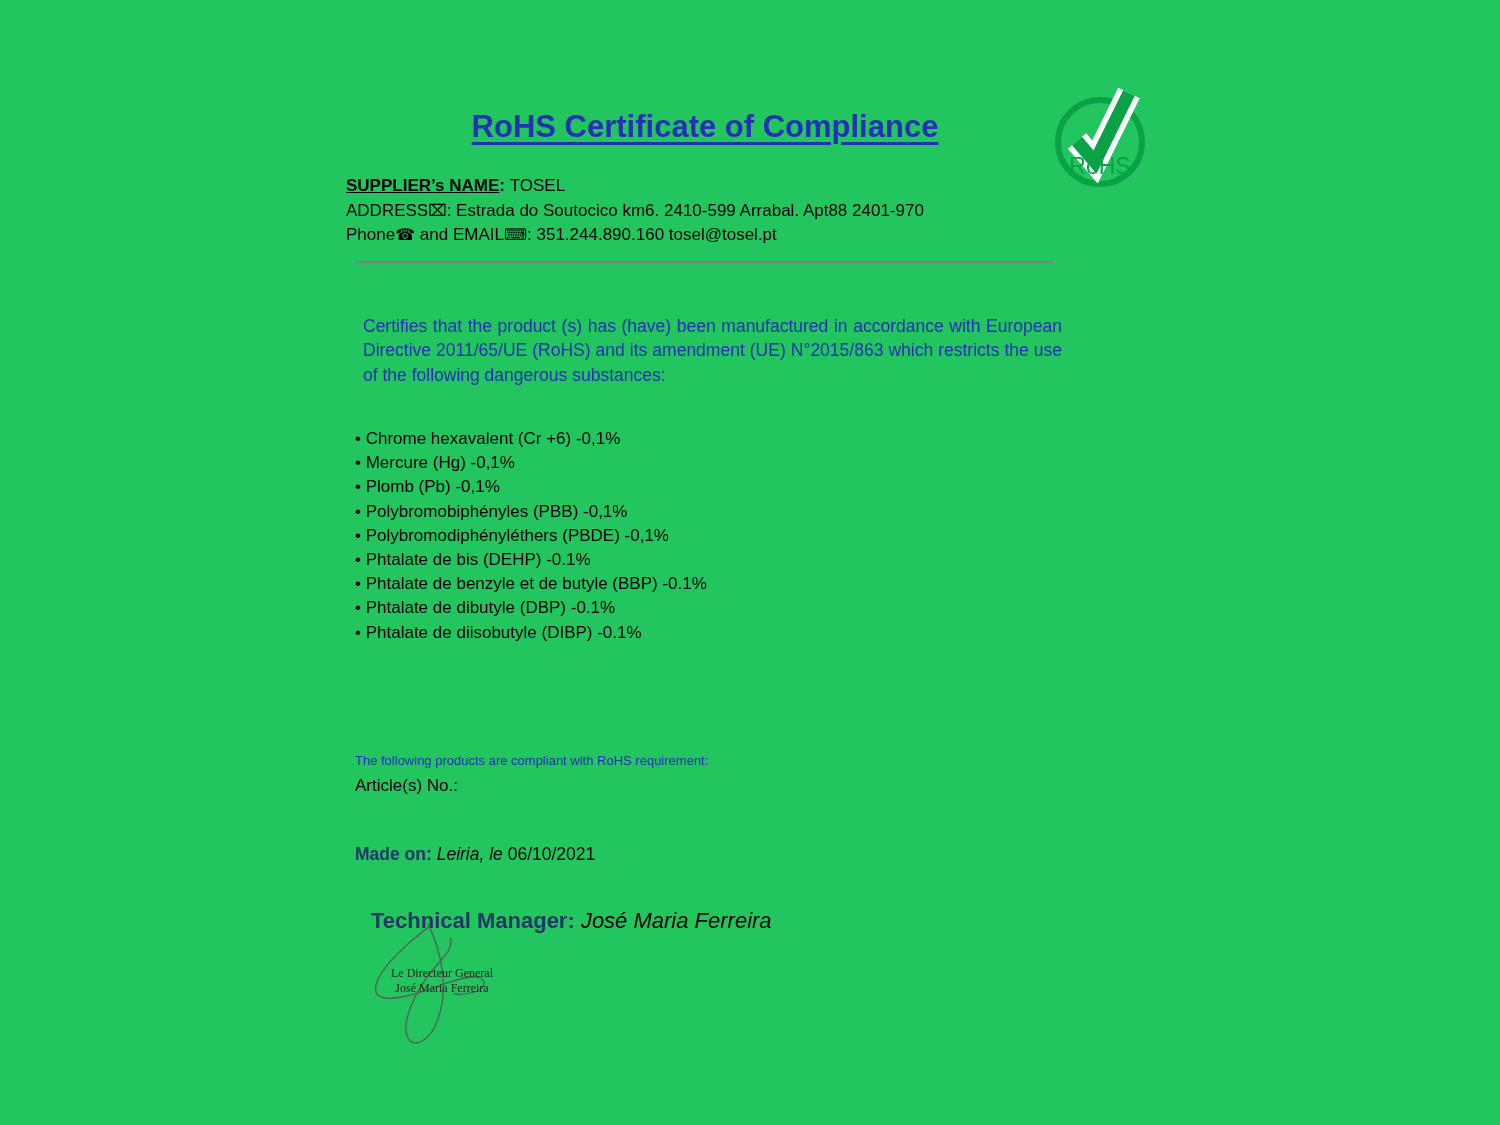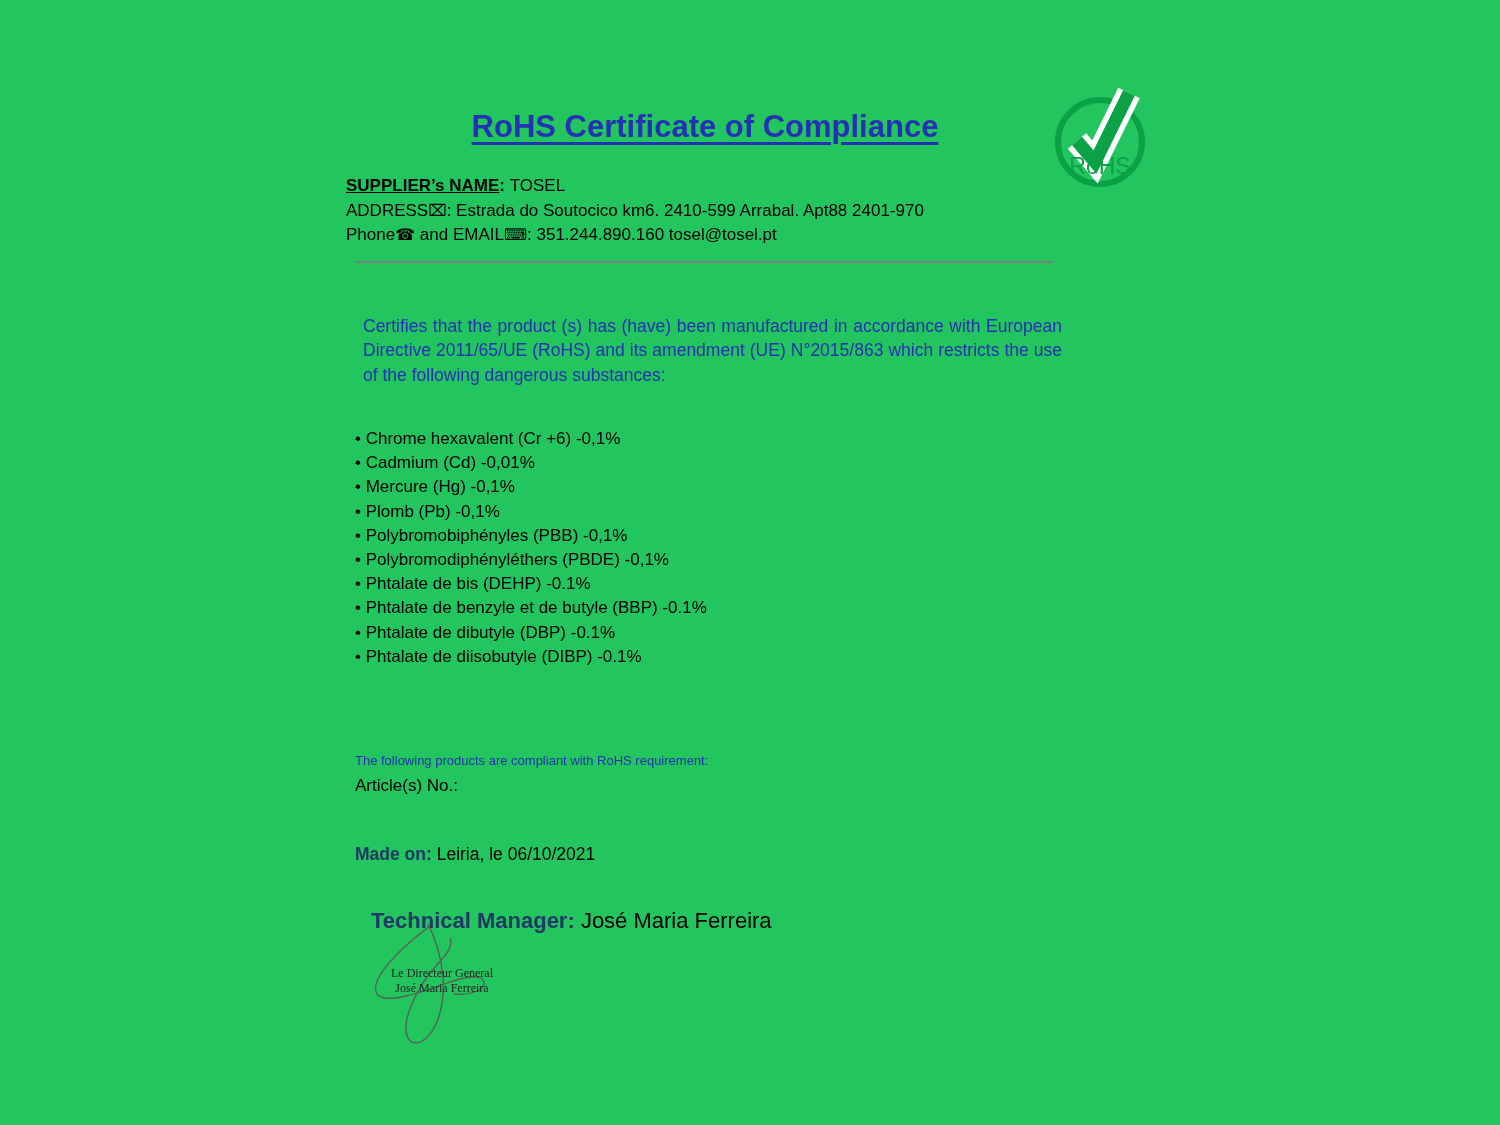--- a/index.html
+++ b/index.html
@@ -52,21 +52,21 @@
     font-size: 13px; color: var(--blue); margin: 0;
   }
   .articles-line {
     position: absolute; left: 355px; top: 776px; width: 700px;
     font-size: 17px; color: #000; margin: 0;
   }
 
   .made-on-line { position: absolute; left: 355px; top: 844px; font-size: 17.5px; margin: 0; }
   .manager-line { position: absolute; left: 355px; top: 892px; font-size: 22px; margin: 16px; }
   .navy-label { font-weight: bold; color: var(--navy); }
-  .italic-text { }
+  .italic-text { font-style: italic; }
 
   .signature-flourish { position: absolute; left: 358px; top: 922px; width: 170px; height: 130px; }
   .signature-text {
     position: absolute; left: 372px; top: 966px; width: 140px;
     text-align: center;
     font-family: "Liberation Serif", serif;
     font-size: 12px; line-height: 15px; color: #222;
   }
   .signature-text p { margin: 0; }
 </style>
@@ -89,21 +89,20 @@
     <p class="supplier-line"><span>ADDRESS</span><span class="inline-glyph">⌧</span><span>: Estrada do Soutocico km6. 2410-599 Arrabal. Apt88 2401-970</span></p>
     <p class="supplier-line"><span>Phone</span><span class="inline-glyph">☎</span><span> and EMAIL</span><span class="inline-glyph">⌨</span><span>: 351.244.890.160 tosel@tosel.pt</span></p>
   </div>
 
   <div class="rule"></div>
 
   <p class="cert-paragraph">Certifies that the product (s) has (have) been manufactured in accordance with European Directive 2011/65/UE (RoHS) and its amendment (UE) N°2015/863 which restricts the use of the following dangerous substances:</p>
 
   <ul class="substance-list">
       <li class="substance-item">Chrome hexavalent (Cr +6) -0,1%</li>
-      <li class="substance-item">Cadmium (Cd) -0,01%</li>
       <li class="substance-item">Mercure (Hg) -0,1%</li>
       <li class="substance-item">Plomb (Pb) -0,1%</li>
       <li class="substance-item">Polybromobiphényles (PBB) -0,1%</li>
       <li class="substance-item">Polybromodiphényléthers (PBDE) -0,1%</li>
       <li class="substance-item">Phtalate de bis (DEHP) -0.1%</li>
       <li class="substance-item">Phtalate de benzyle et de butyle (BBP) -0.1%</li>
       <li class="substance-item">Phtalate de dibutyle (DBP) -0.1%</li>
       <li class="substance-item">Phtalate de diisobutyle (DIBP) -0.1%</li>
     </ul>
 

